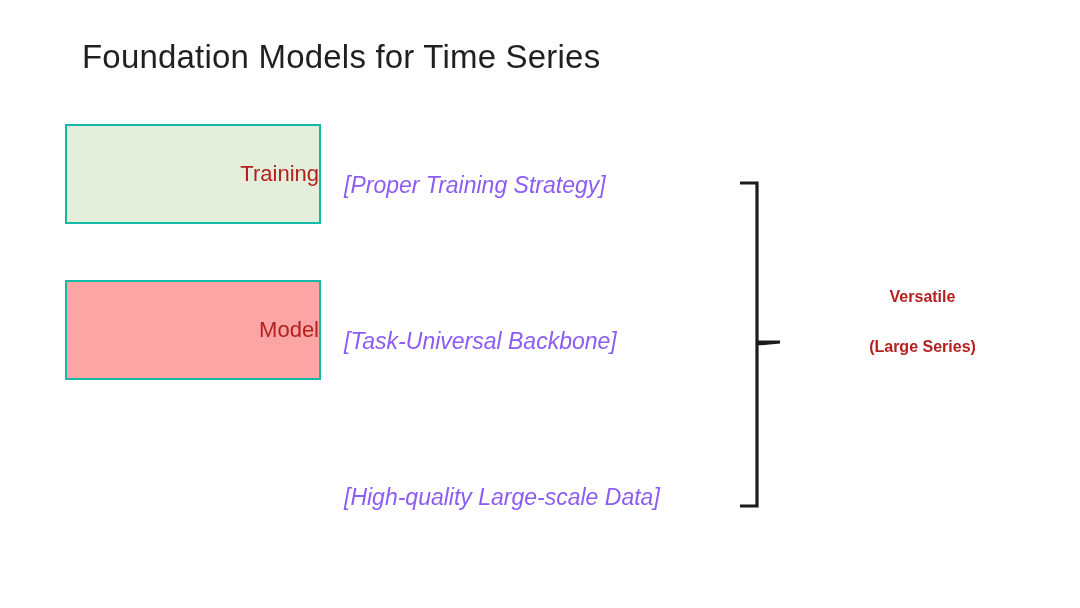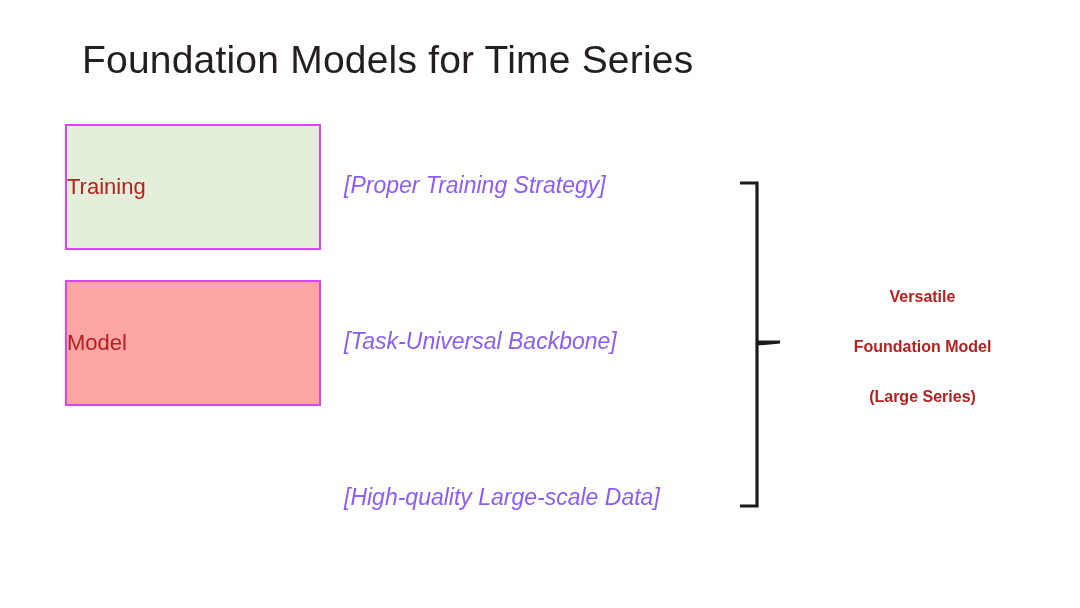--- a/index.html
+++ b/index.html
@@ -17,39 +17,39 @@
     height: 608px;
     background: #ffffff;
     overflow: hidden;
   }
 
   
   .slide-title {
     position: absolute;
     left: 82px;
     top: 38px;
-    font-size: 39px;
+    font-size: 33px;
     font-weight: 400;
     letter-spacing: 0.2px;
     color: #231f20;
     white-space: nowrap;
     font-family: "Liberation Sans", sans-serif;
   }
 
   
   .stage-box {
     position: absolute;
     left: 65px;
     width: 256px;
-    height: 126px;
+    height: 100px;
     box-sizing: border-box;
-    border: 2px solid #d946ef;
+    border: 2px solid #14b8a6;
     display: flex;
     align-items: center;
-    justify-content: flex-start;
+    justify-content: flex-end;
   }
   .stage-box .stage-label {
     font-size: 22px;
     font-weight: 400;
     color: #b5201f;
     font-family: "Liberation Sans", sans-serif;
     line-height: 1;
   }
   #box-training { top: 124px; background: #e3efdb; }
   #box-model    { top: 280px; background: #fca5a5; }
@@ -117,17 +117,16 @@
   <div class="annotation" id="annotation-model">[Task-Universal Backbone]</div>
 
   <div class="annotation" id="annotation-data">[High-quality Large-scale Data]</div>
 
   <svg class="brace" viewBox="0 0 60 345">
     <path d="M 5 11 L 22 11 L 22 170 L 45 170 L 22 172 L 22 334 L 5 334" fill="none" stroke="#1b1b1b" stroke-width="3.2" stroke-linecap="butt" stroke-linejoin="miter"></path>
   </svg>
 
   <div class="outcome">
     <span class="outcome-line">Versatile</span>
-    <span class="outcome-line">Foundation Model</span>
     <span class="outcome-line">(Large Series)</span>
   </div>
 
 </div>
 
 </body></html>

